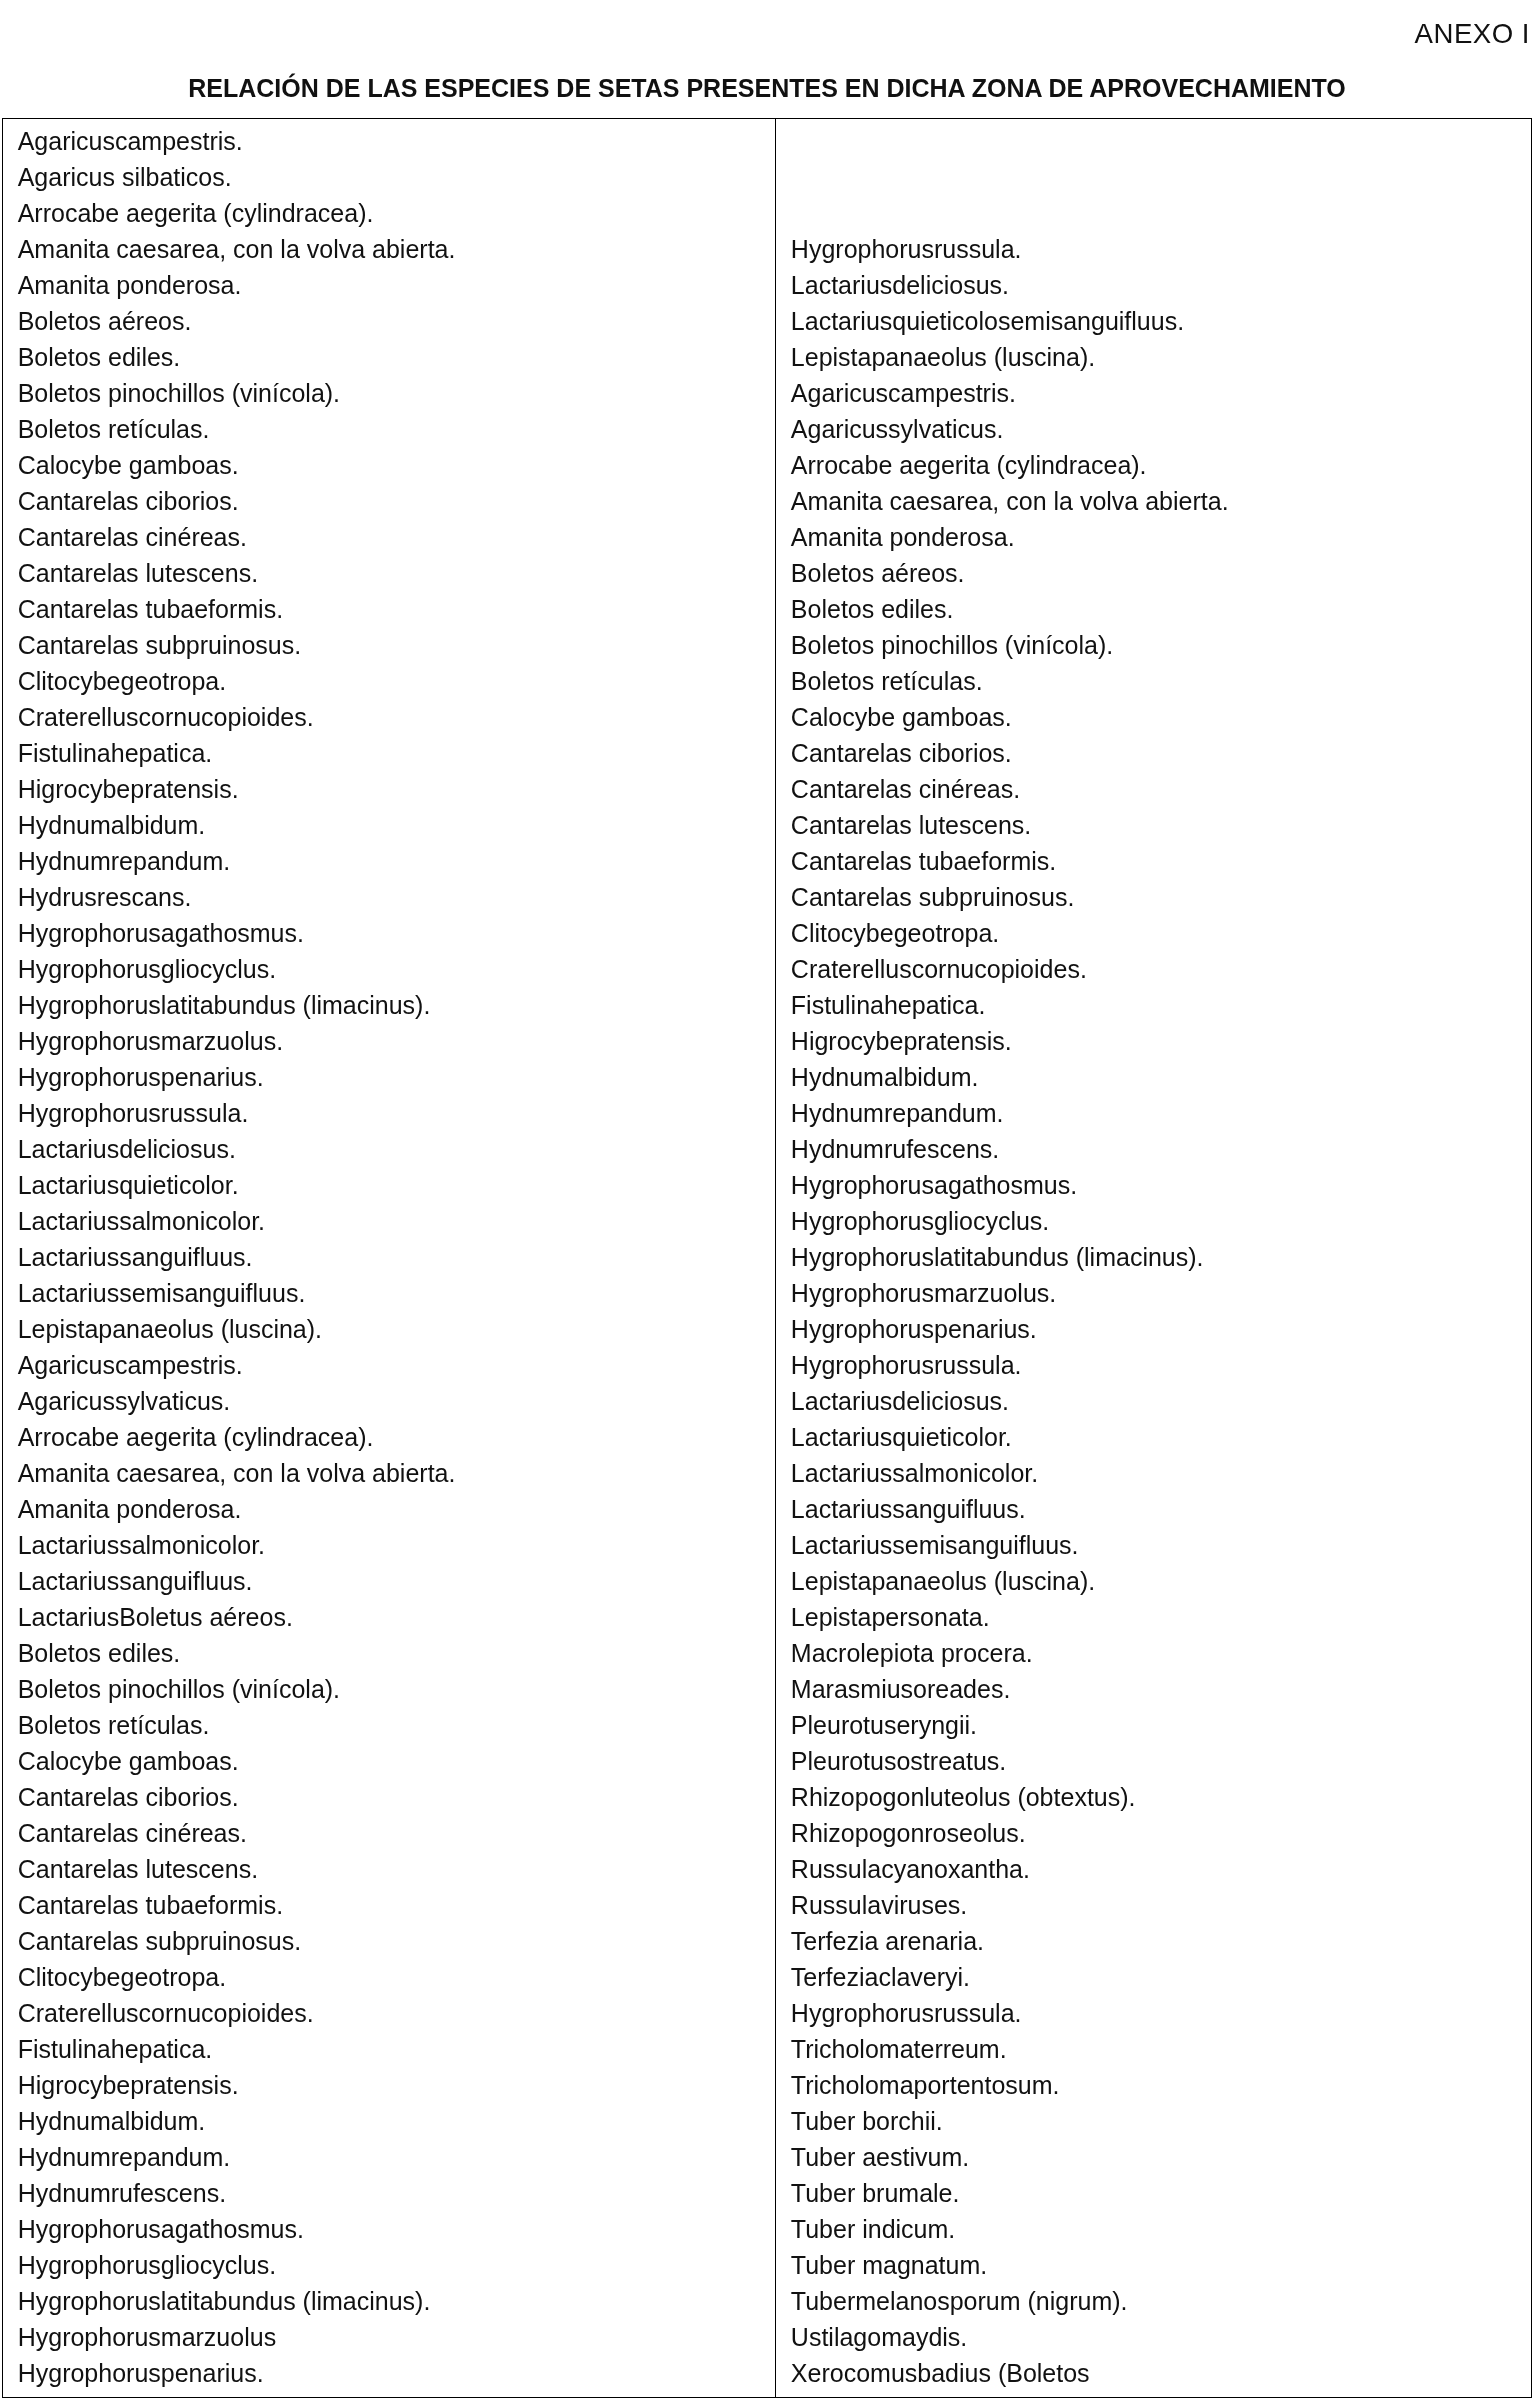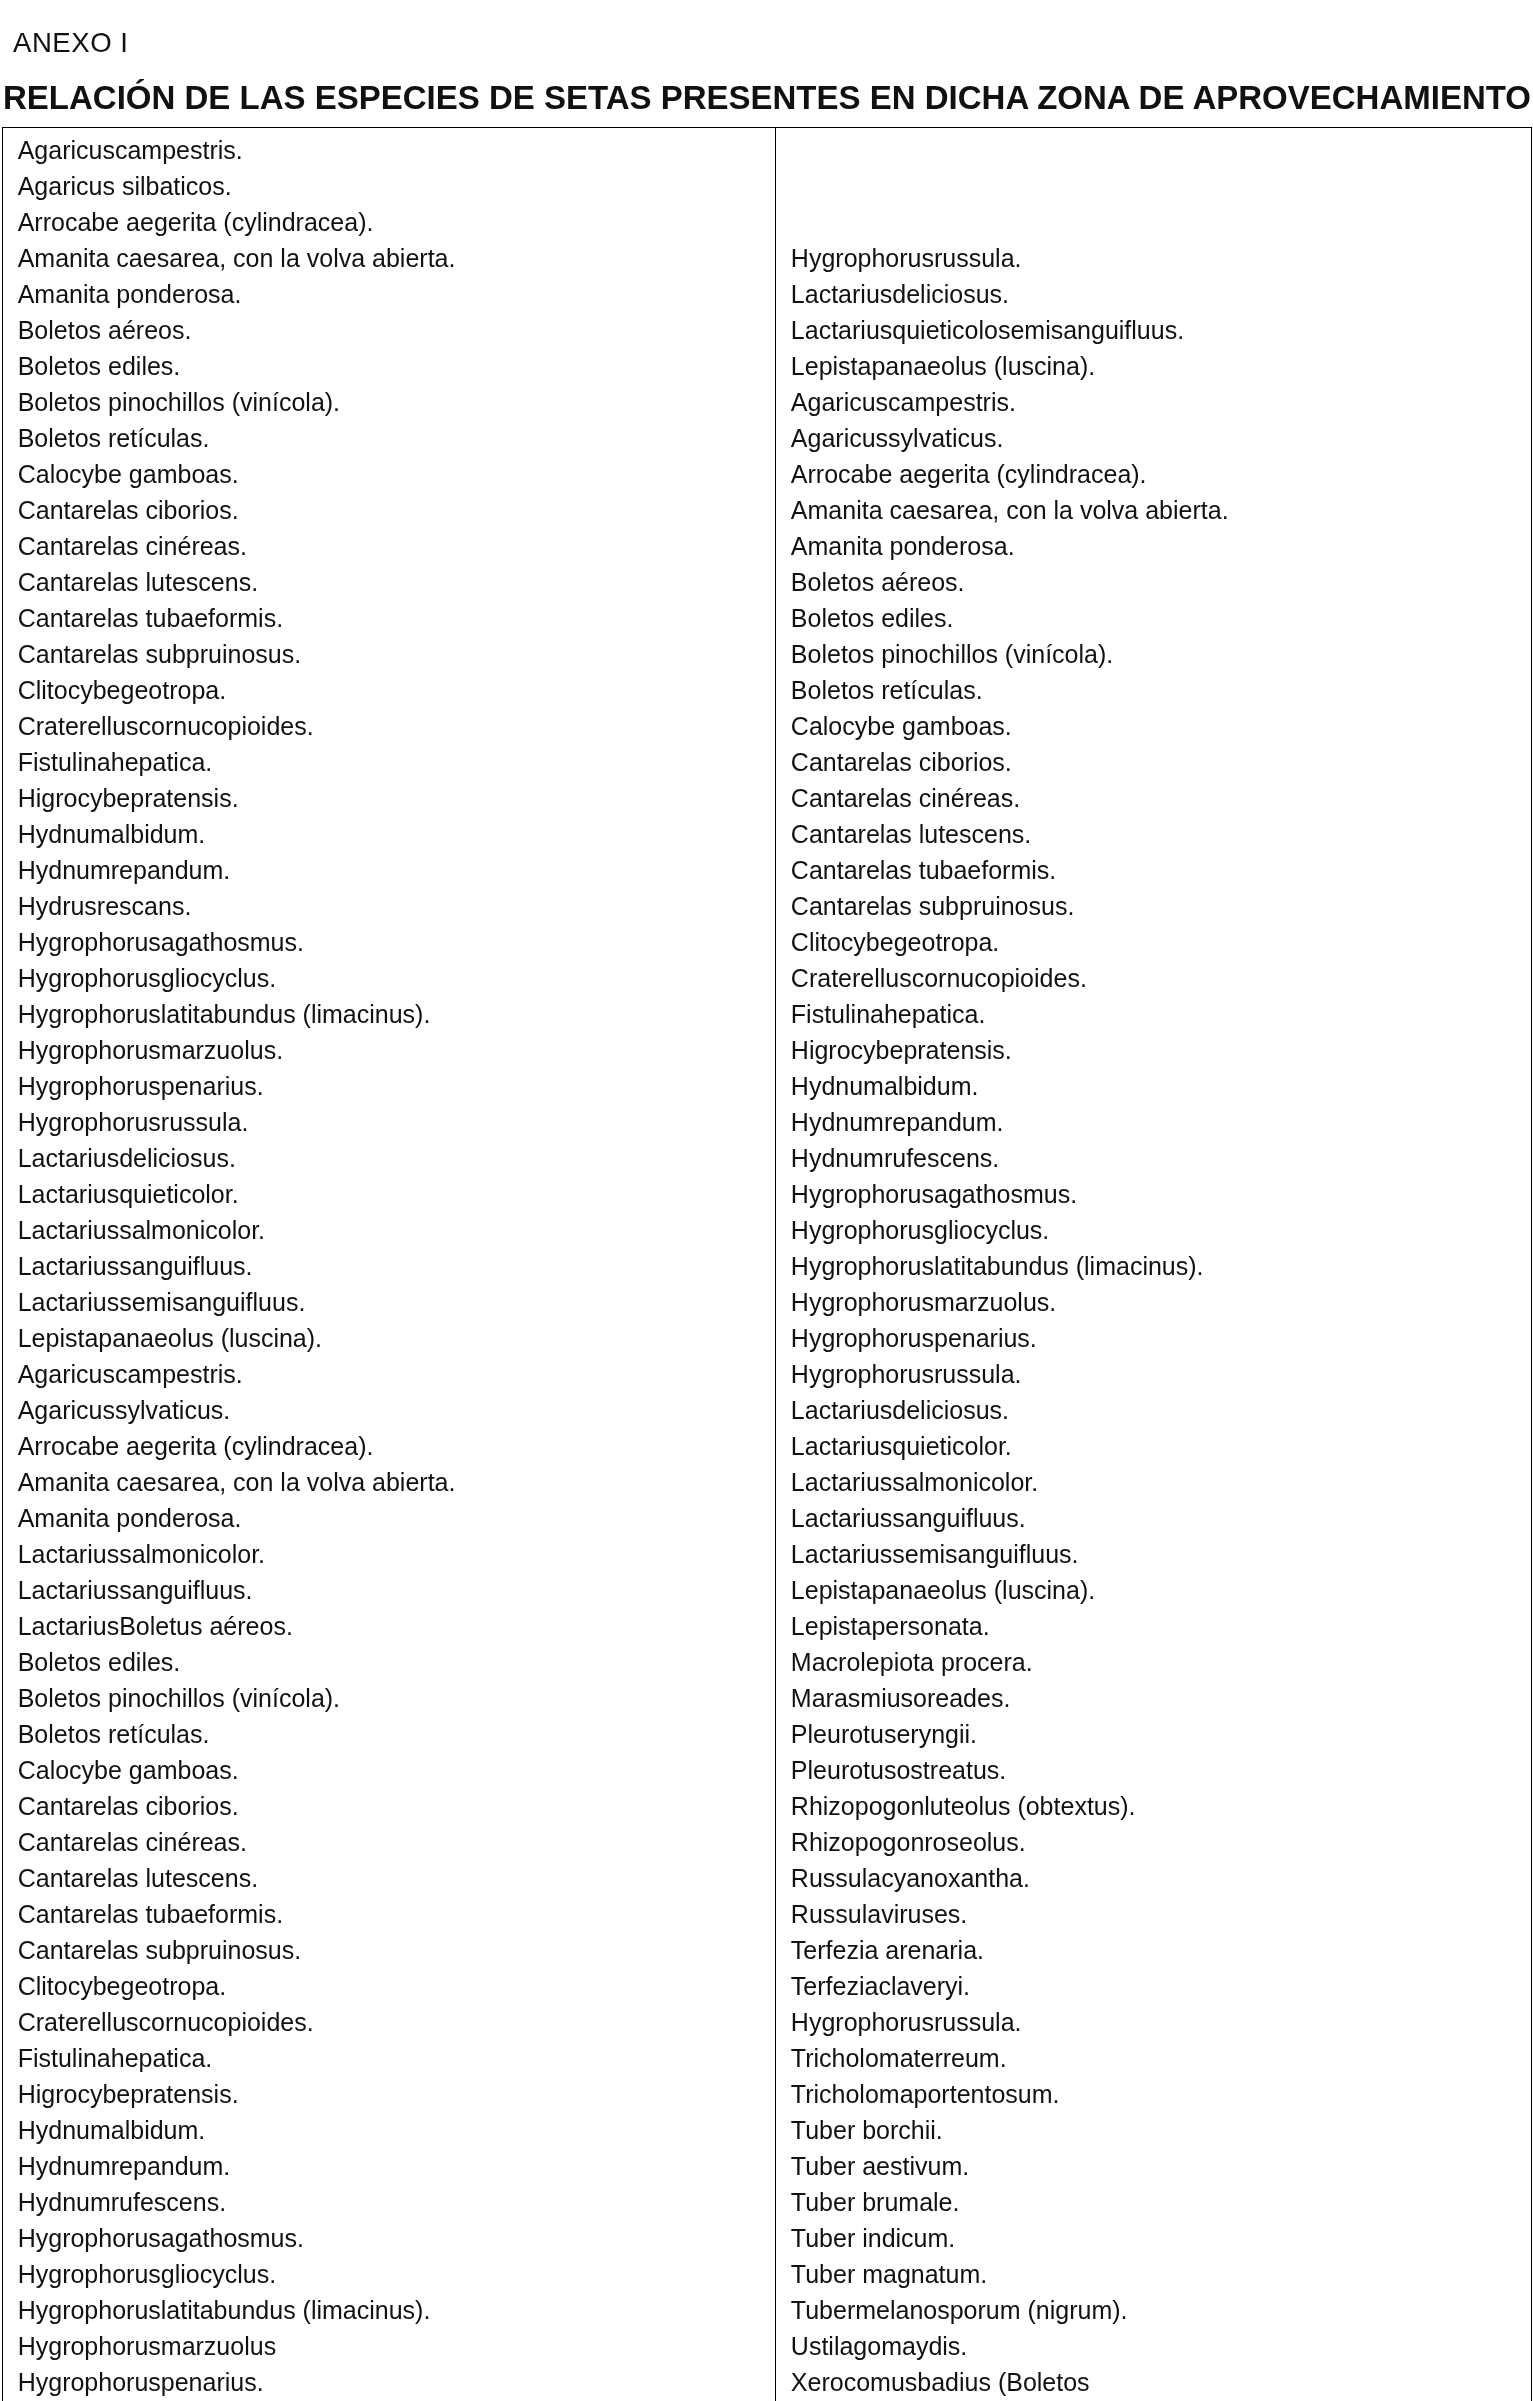--- a/index.html
+++ b/index.html
@@ -11,31 +11,31 @@
   .page {
     width: 1534px;
     min-height: 2401px;
     background: #ffffff;
     color: #111111;
     font-family: "Liberation Sans", sans-serif;
     padding-top: 13px;
     margin: 0 auto;
   }
   .title {
-    margin: 13px;
-    text-align: left;
+    margin: 4px;
+    text-align: right;
     font-size: 27.6px;
     line-height: 33px;
     font-weight: 400;
     letter-spacing: 0.5px;
   }
   .subtitle {
     margin: 24px 0 14.7px 0;
     text-align: center;
-    font-size: 33px;
+    font-size: 25px;
     line-height: 29px;
     font-weight: 700;
   }
   .species-table {
     margin: 0 2px;
     border: 1.8px solid #000000;
     display: flex;
     align-items: flex-end;
   }
   .column {

